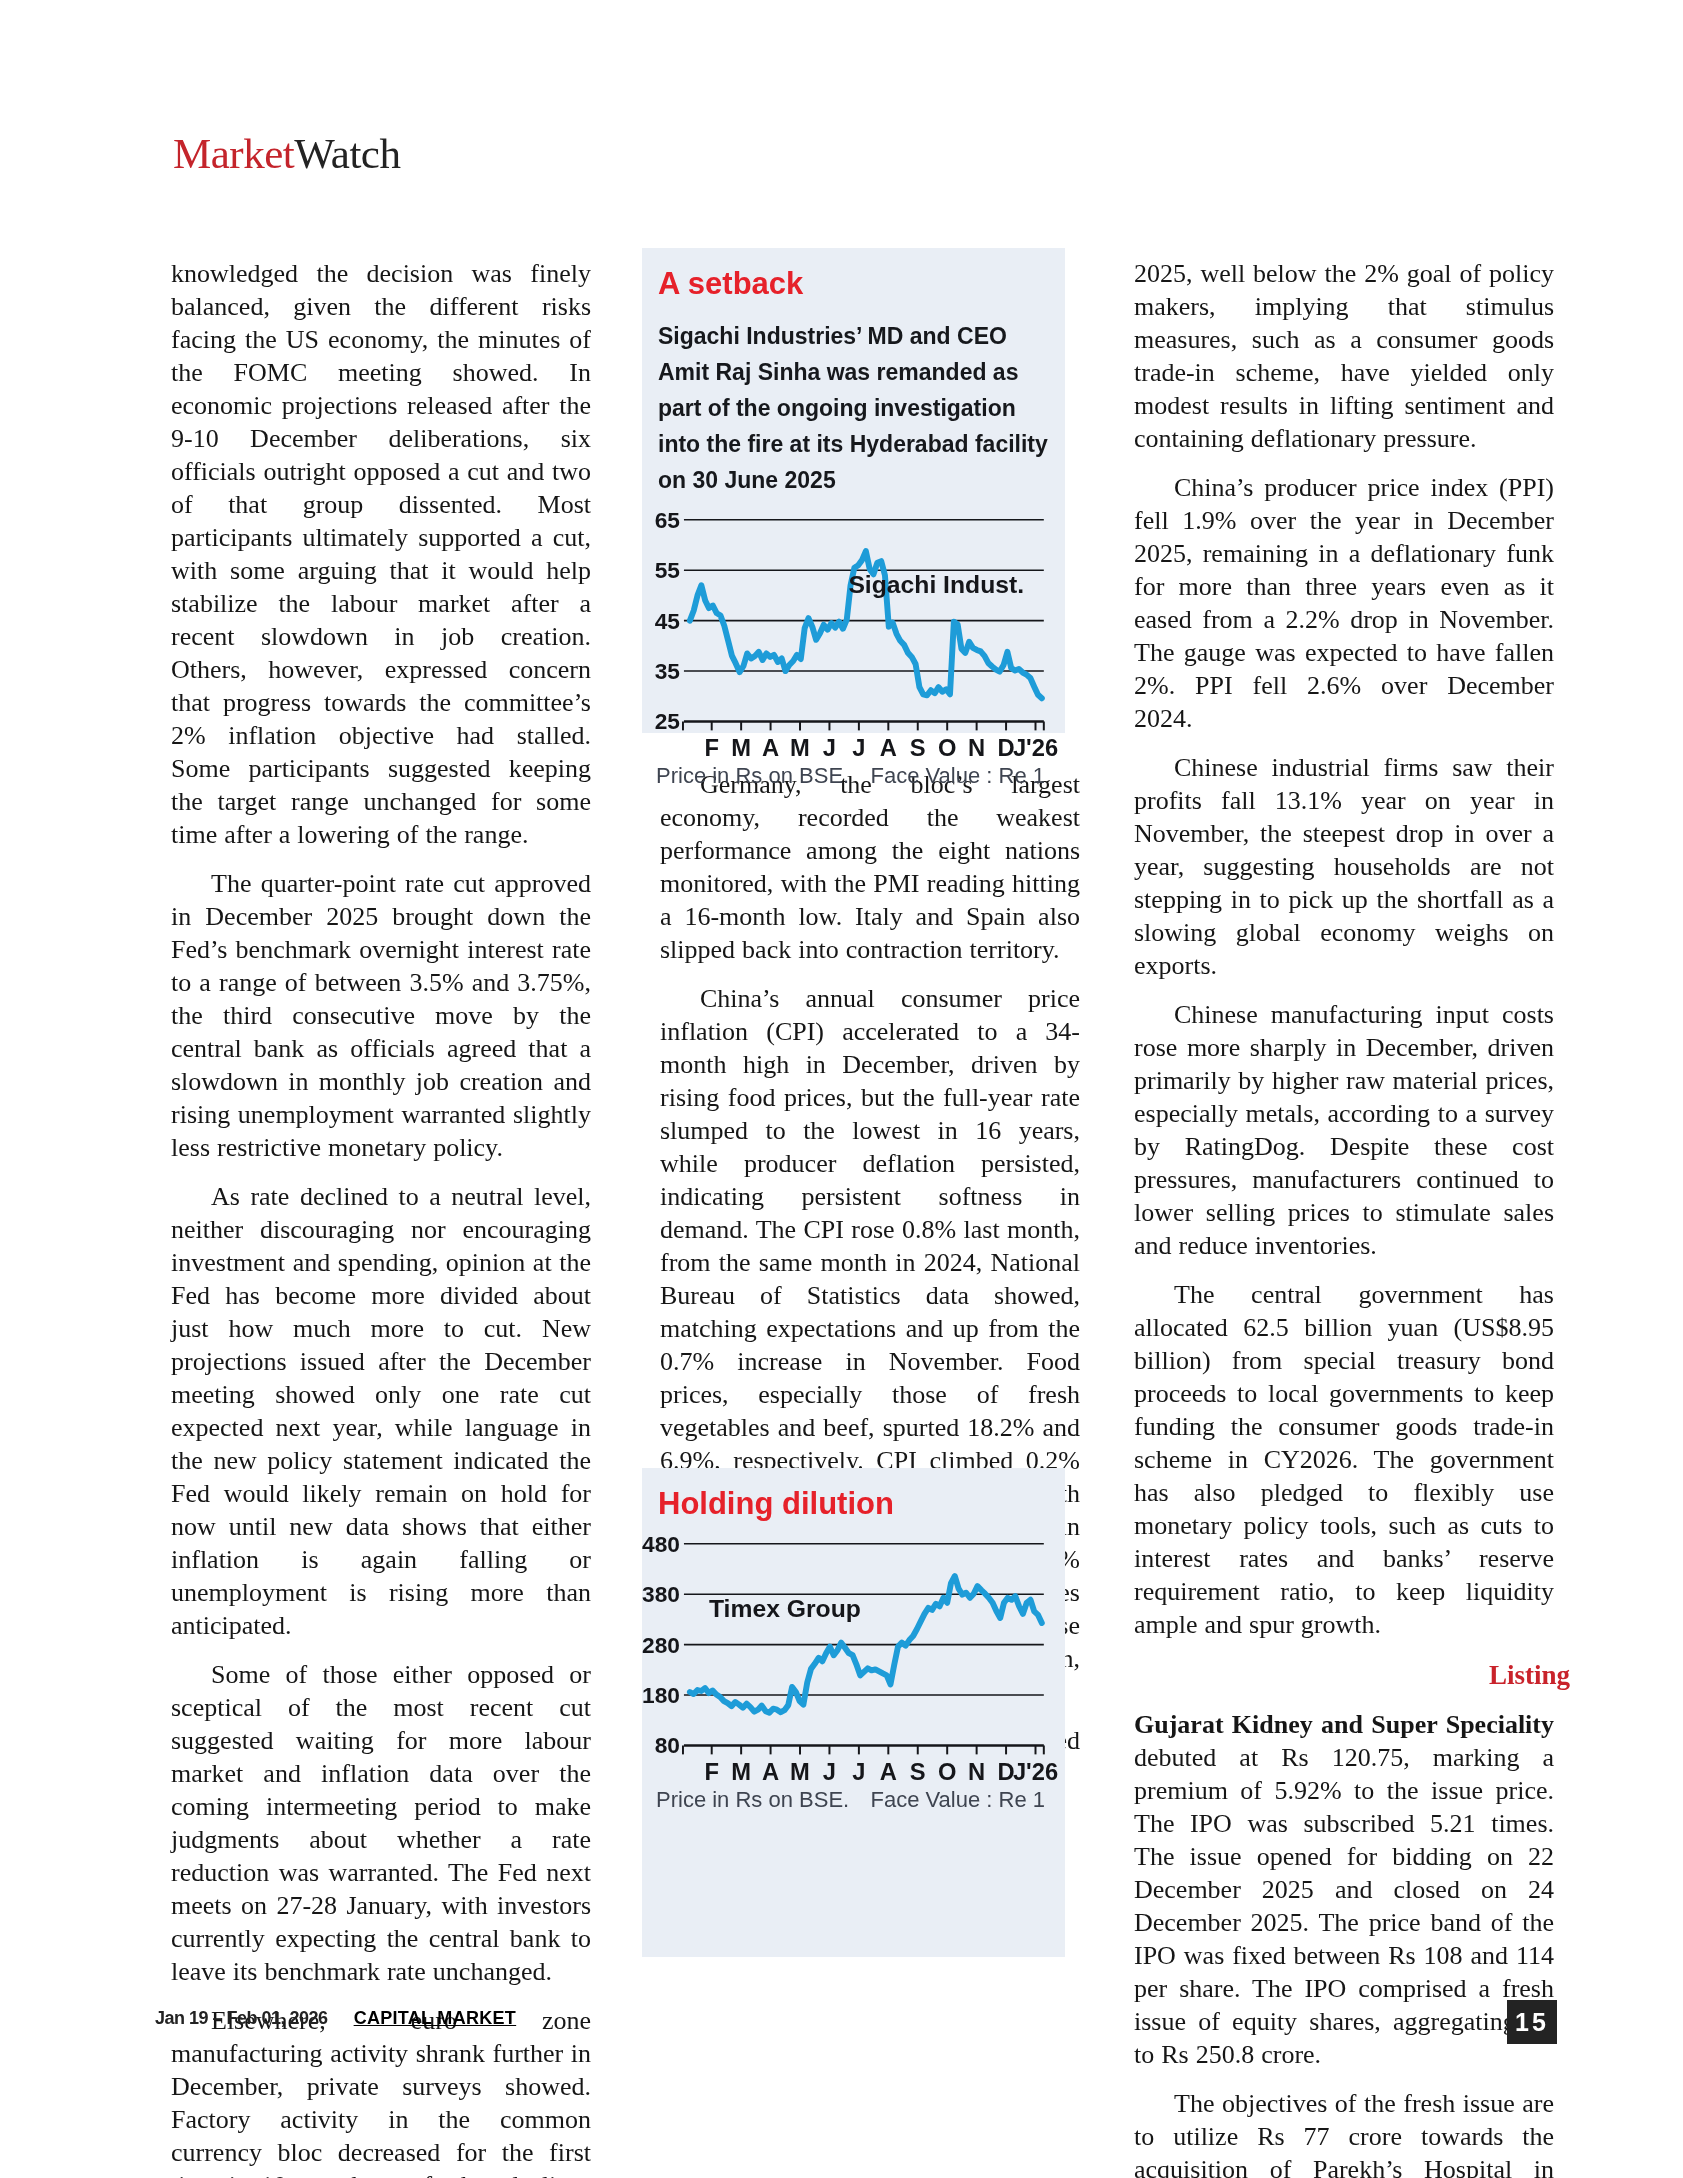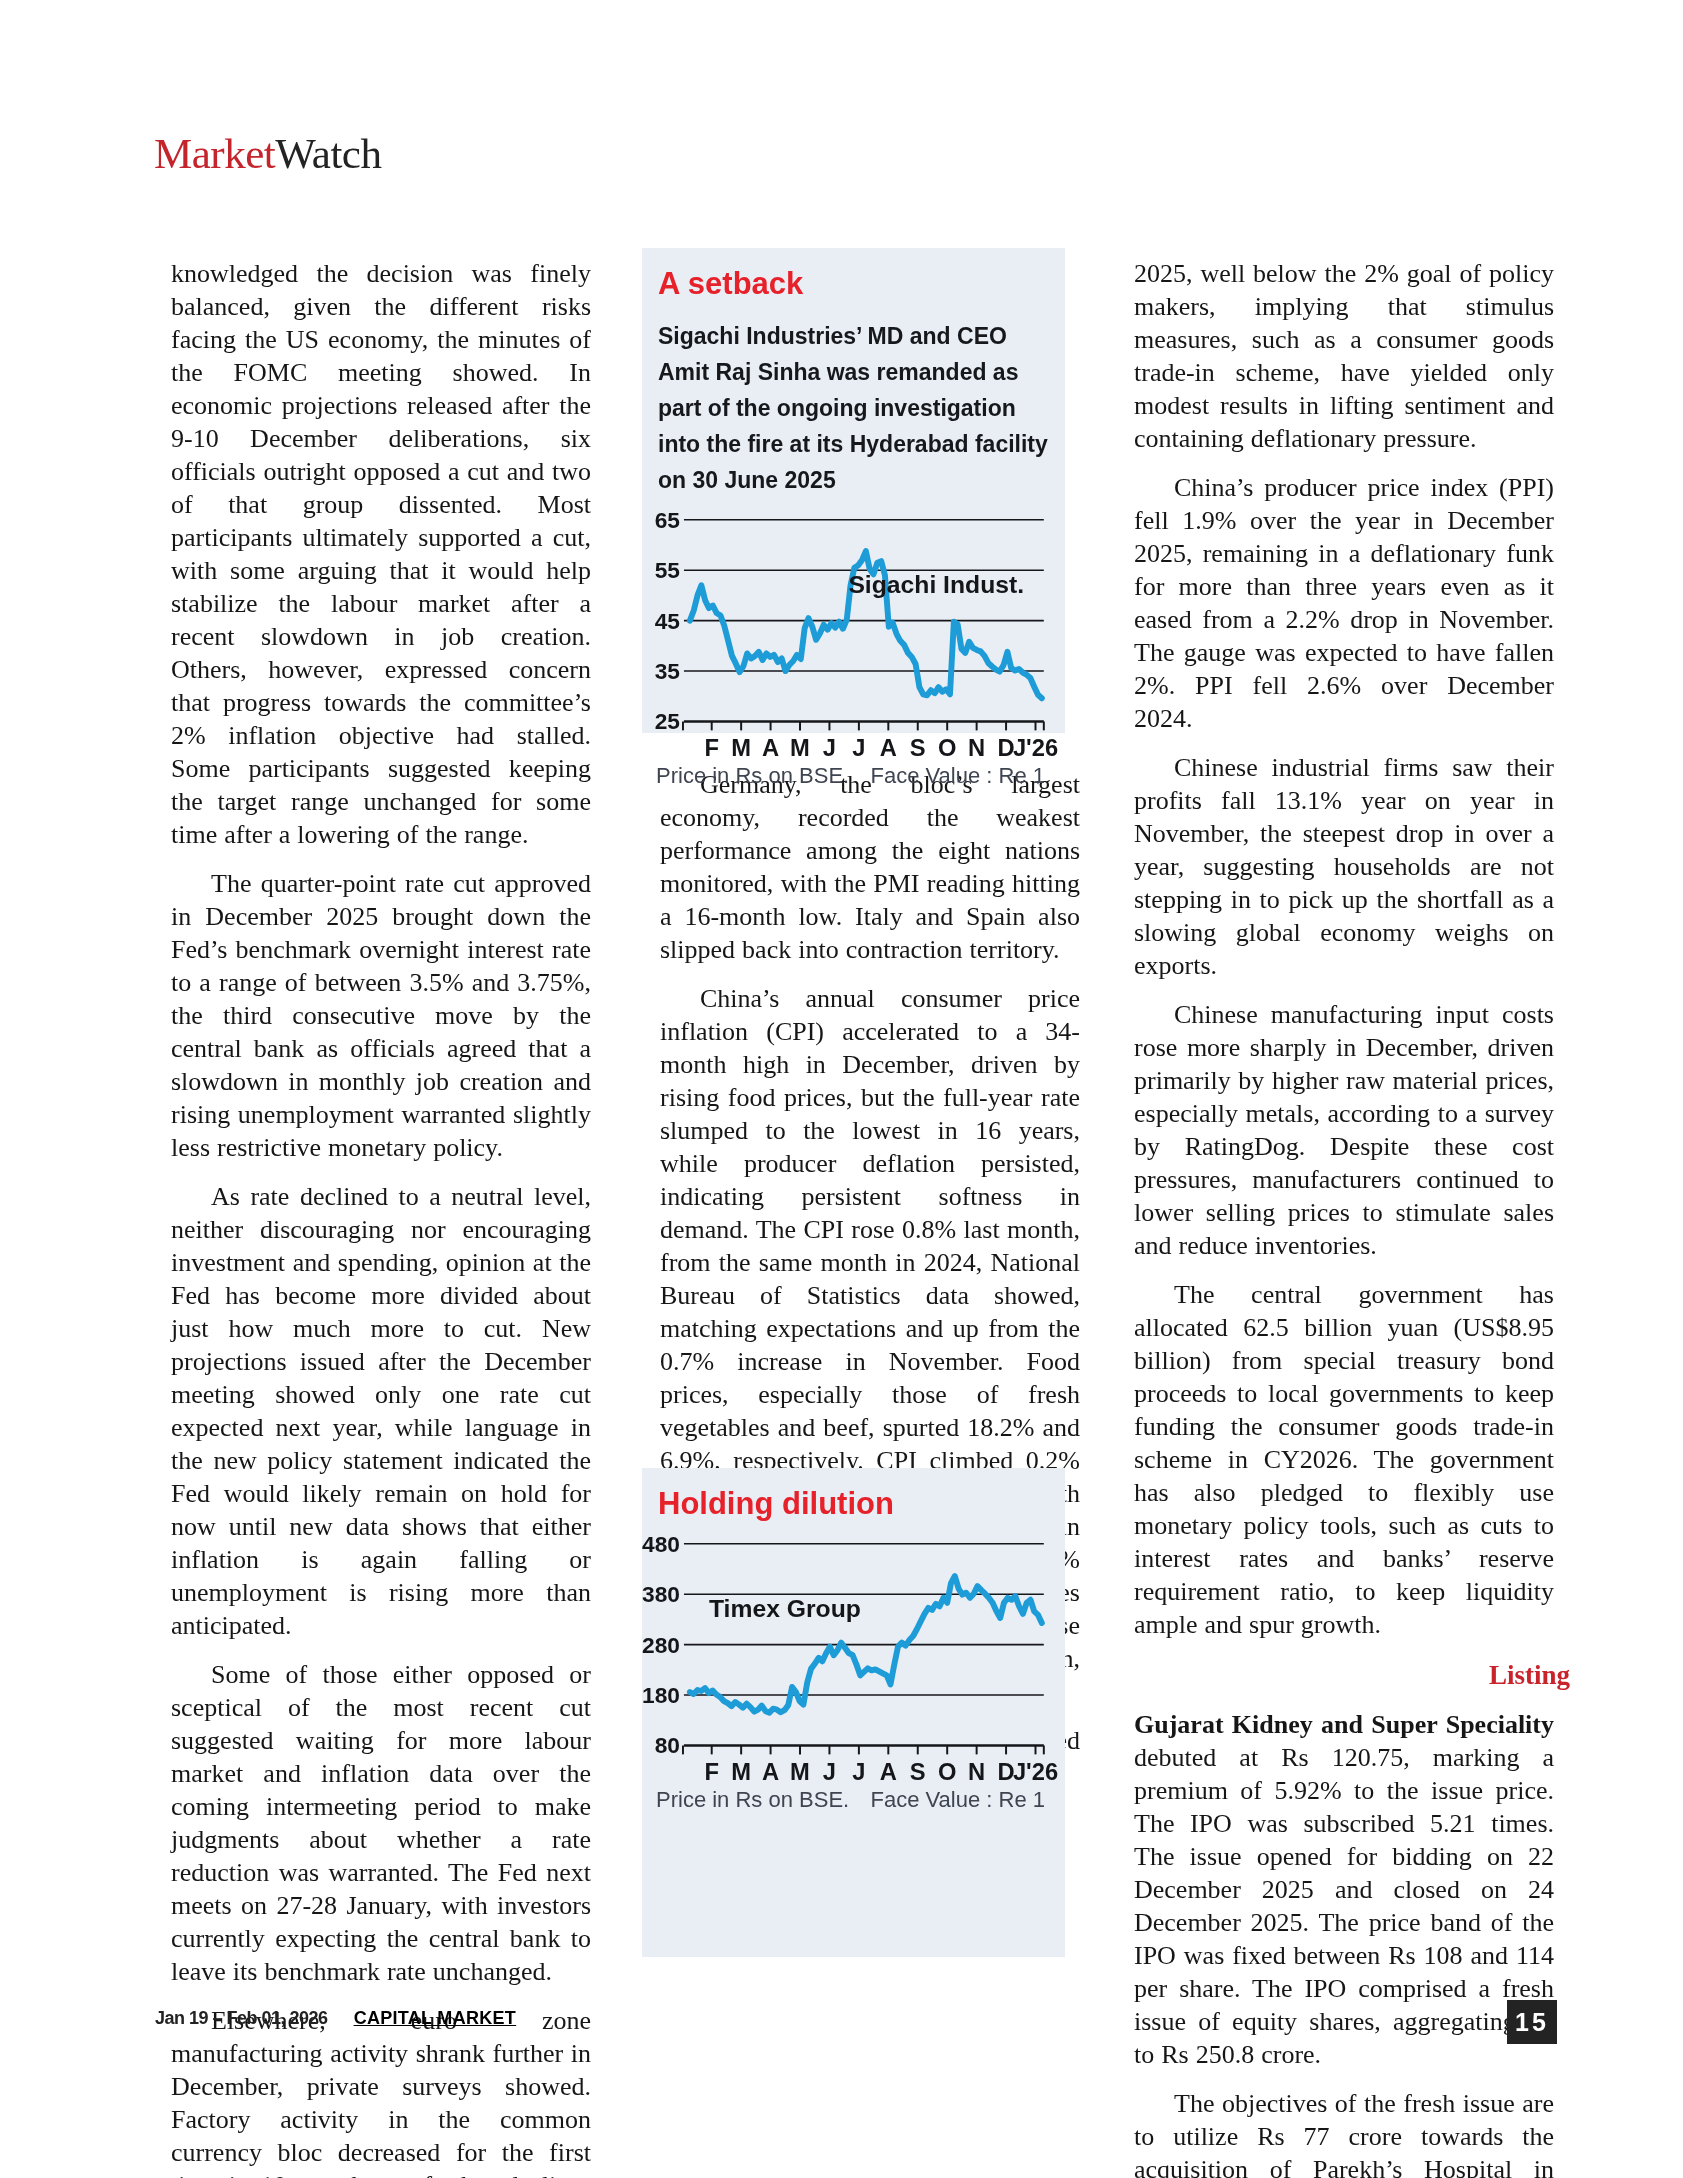--- a/index.html
+++ b/index.html
@@ -1,20 +1,20 @@
 <!DOCTYPE html>
 <html lang="en"><head>
 <meta charset="utf-8">
 <style>
   html,body{margin:0;padding:0;background:#ffffff;}
   .page{position:relative;width:1683px;height:2178px;background:#fff;overflow:hidden;
         font-family:"Liberation Serif",serif;color:#141414;}
   
   .masthead{position:absolute;left:154px;top:129px;font-size:43px;letter-spacing:-0.5px;}
-  .m-red{color:#c4242b;}
+  .m-red{color:#c4242b;margin-left:19px;}
   .m-black{color:#232323;}
   
   .col{position:absolute;width:452px;font-size:26px;line-height:33px;text-align:justify;
        color:#161616;word-spacing:0.5px;hyphens:auto;}
   #col1{left:155px;top:241px;}
   #col2{left:644px;top:752px;}
   #col3{left:1118px;top:241px;}
   .col p{margin:16px;}
   .col p.ind{text-indent:40px;}
   .col h3.red-head{color:#c9232b;font-size:27px;margin:18px 0 2px 0;font-weight:bold;text-align:right;}

